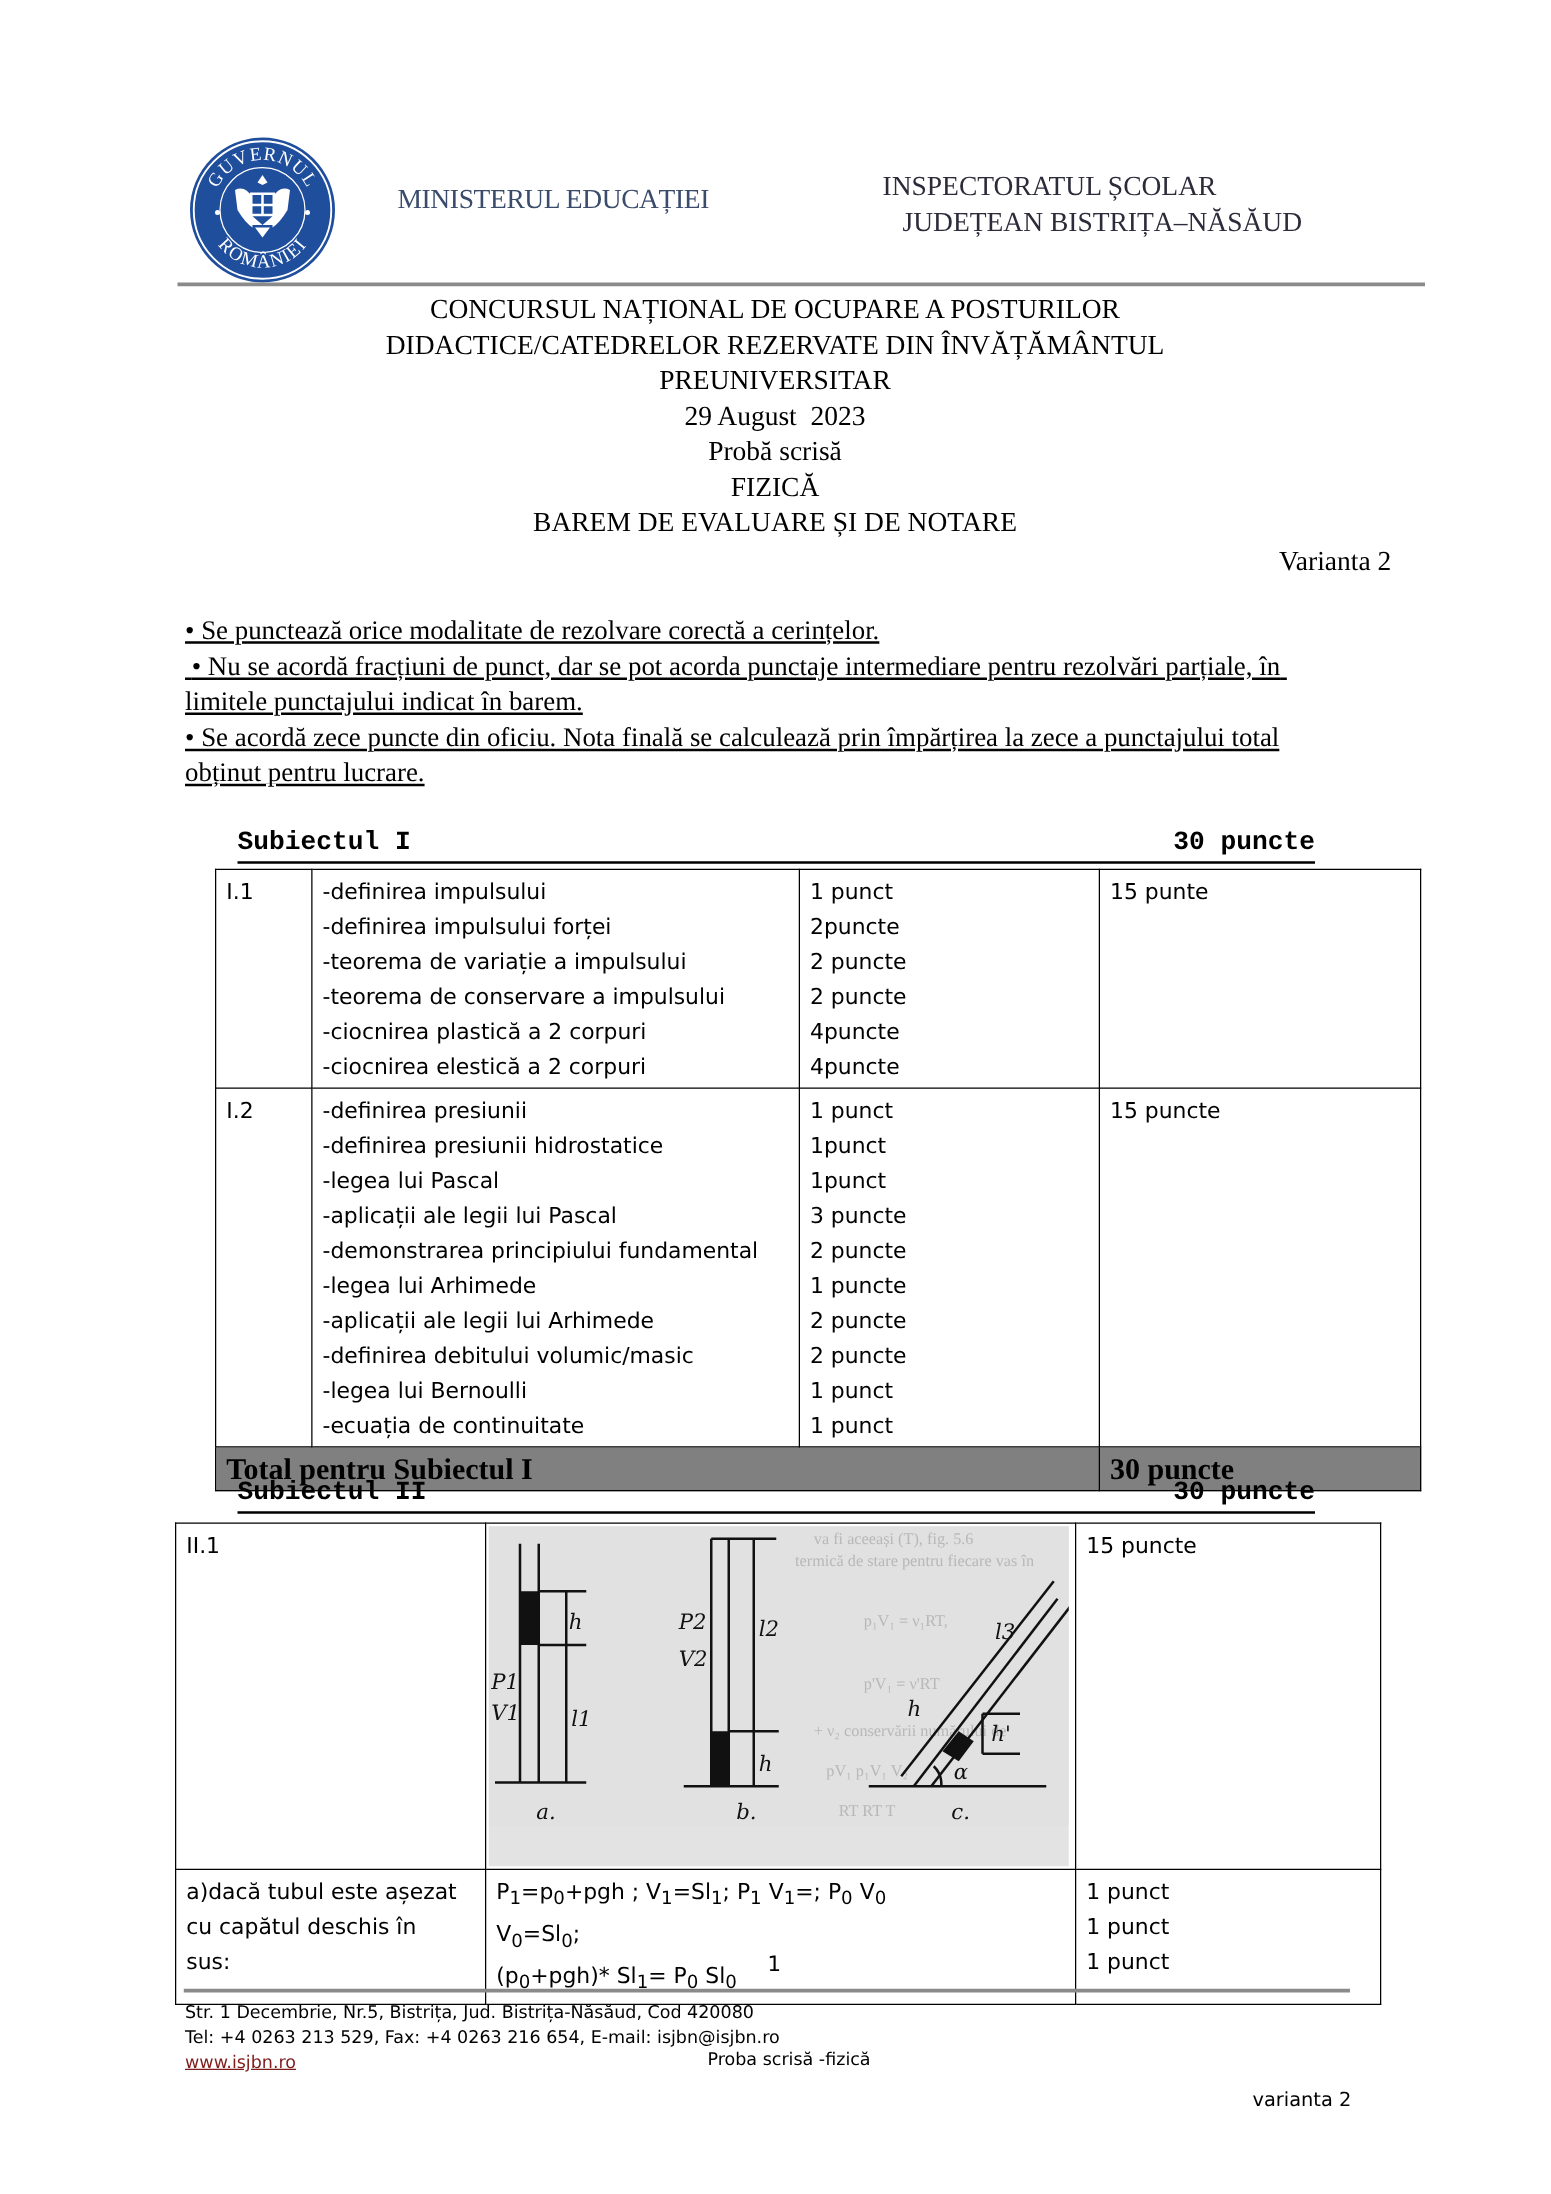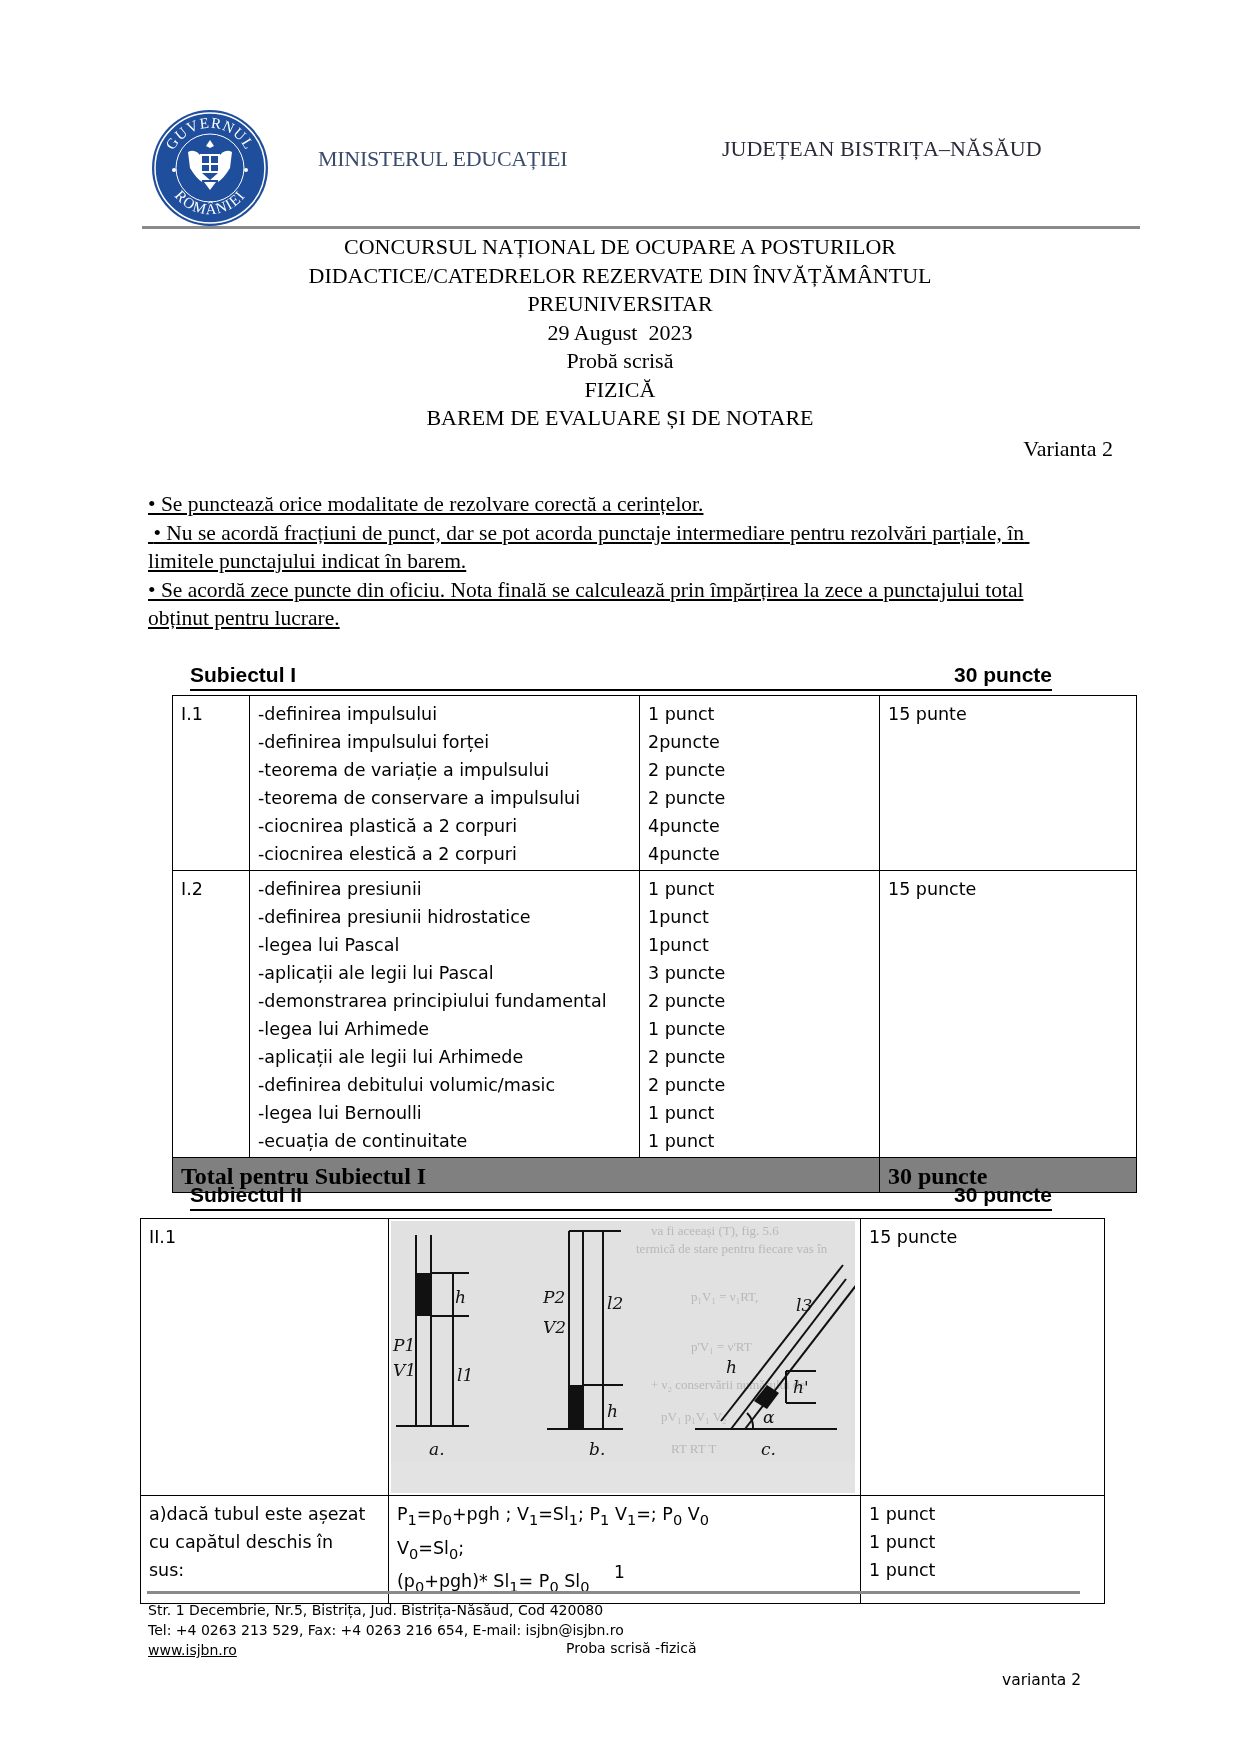--- a/index.html
+++ b/index.html
@@ -15,40 +15,40 @@
 
     
     .titles { position: absolute; left: 140px; top: 233px; width: 960px; text-align: center; font-size: 22px; line-height: 28.5px; }
     .varianta { position: absolute; right: 128px; top: 436px; font-size: 22px; }
 
     
     .instr { position: absolute; left: 148px; top: 490px; width: 940px; font-size: 21.5px; line-height: 28.6px; }
     .instr p { margin: 0; text-decoration: underline; }
 
     
-    .subj-head { position: absolute; left: 190px; width: 862px; font-family: Liberation Sans, sans-serif; font-weight: bold; font-size: 21px; border-bottom: 2px solid #000; height: 28px; line-height: 28px; }
+    .subj-head { position: absolute; left: 190px; width: 862px; font-family: Liberation Mono, monospace; font-weight: bold; font-size: 21px; border-bottom: 2px solid #000; height: 28px; line-height: 28px; }
     .subj-head .left { position: absolute; left: 0; }
     .subj-head .right { position: absolute; right: 0; }
 
     
     table.barem { position: absolute; left: 140px; border-collapse: collapse; font-family: "DejaVu Sans", sans-serif; font-size: 17.5px; table-layout: fixed; }
     table.barem td { border: 1.5px solid #000; vertical-align: top; padding: 4px 8px 2px 8px; line-height: 28px; }
     .t1 { top: 695px; width: 964px; margin-left: 32px; }
     .line { display: block; white-space: nowrap; }
     .total-row td { background: #808080; font-family: "Liberation Serif", serif; font-weight: bold; font-size: 24px; line-height: 32px; padding: 0 4px; border-color: #5a5a5a; }
 
     .t2 { top: 1218px; width: 964px; }
     .diagram-cell { padding: 2px 2px !important; }
     .diagram-box { width: 464px; height: 272px; background: #e3e3e3; position: relative; }
 
     
     .pagenum { position: absolute; left: 614px; top: 1562px; font-family: "DejaVu Sans", sans-serif; font-size: 17px; }
     .foot-rule { position: absolute; left: 147px; top: 1591px; width: 933px; height: 3px; background: #8a8a8a; }
     .footer { position: absolute; left: 148px; top: 1600px; font-family: "DejaVu Sans", sans-serif; font-size: 14px; line-height: 20px; color: #000; }
-    .footer a { color: #000000; text-decoration: underline; }
+    .footer a { color: #7f1d1d; text-decoration: underline; }
     .foot-center { position: absolute; left: 566px; top: 1640px; font-family: "DejaVu Sans", sans-serif; font-size: 14px; text-align: right; }
     .foot-var { position: absolute; left: 1002px; top: 1671px; font-family: "DejaVu Sans", sans-serif; font-size: 15.5px; }
   </style>
 </head>
 <body>
 
 <div class="logo">
   <svg width="120" height="120" viewBox="0 0 120 120">
     <defs>
       <path id="arcTop" d="M 20 60 A 40 40 0 0 1 100 60"></path>
@@ -74,20 +74,21 @@
     <rect x="61" y="48" width="7" height="7" fill="#1f4e9c"></rect>
     <rect x="52" y="57" width="7" height="6" fill="#1f4e9c"></rect>
     <rect x="61" y="57" width="7" height="6" fill="#1f4e9c"></rect>
     <path d="M52 65 L68 65 L60 72 Z" fill="#1f4e9c"></path>
     <path d="M54 74 L60 82 L66 74 Z" fill="#fff"></path>
   </svg>
 </div>
 
 <div class="ministry serif">MINISTERUL EDUCAȚIEI</div>
 <div class="insp serif">
+  <div>INSPECTORATUL ȘCOLAR</div>
   <div class="l2">JUDEȚEAN BISTRIȚA–NĂSĂUD</div>
 </div>
 <div class="head-rule"></div>
 
 <div class="titles serif">
   <div>CONCURSUL NAȚIONAL DE OCUPARE A POSTURILOR</div>
   <div>DIDACTICE/CATEDRELOR REZERVATE DIN ÎNVĂȚĂMÂNTUL</div>
   <div>PREUNIVERSITAR</div>
   <div style="white-space:pre;">29 August  2023</div>
   <div>Probă scrisă</div>

